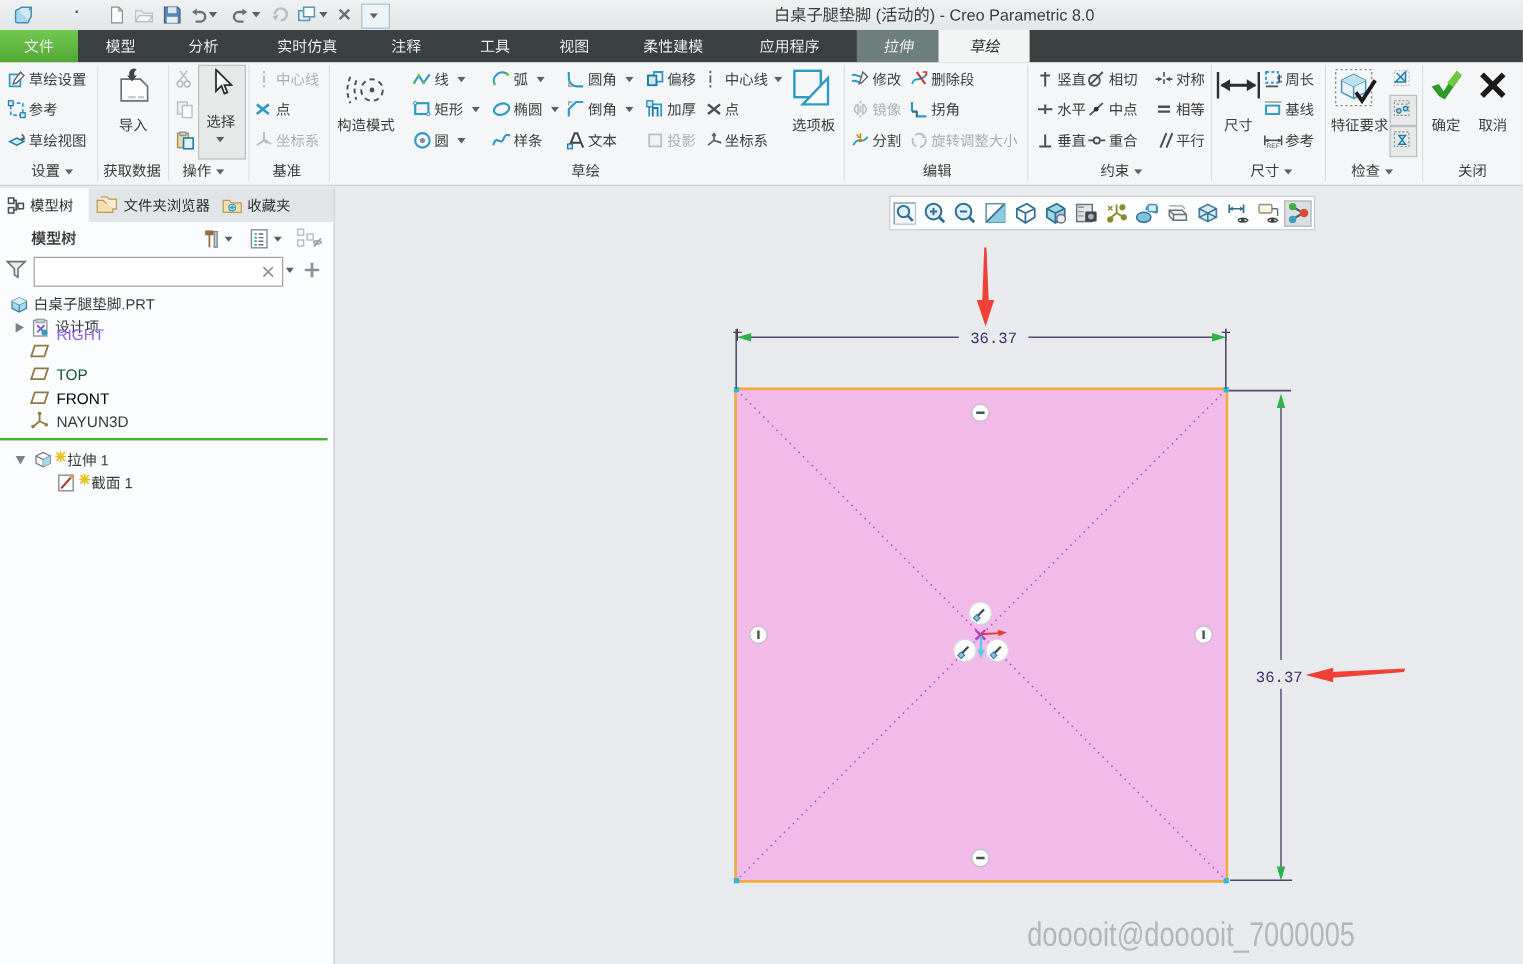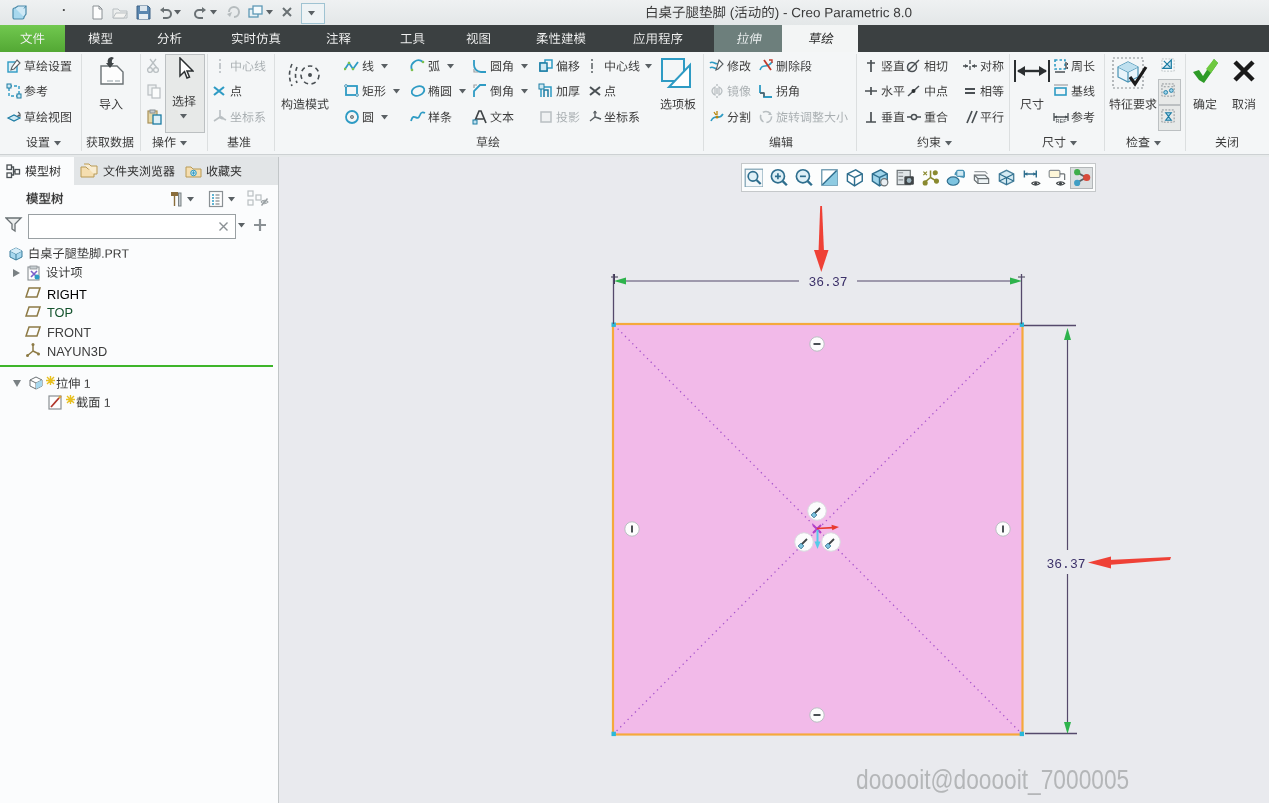--- a/index.html
+++ b/index.html
@@ -1188,29 +1188,29 @@
 <svg style="position:absolute;left:46.0px;top:263.7px;overflow:visible;" width="42" height="16">
     <g fill="#3a3a3a" transform="translate(0,12.81) scale(0.012200,-0.012200)">
       <use href="#g53" x="0"></use>
       <use href="#g153" x="1000"></use>
       <use href="#g95" x="2000"></use>
     </g>
   </svg>
 <svg style="position:absolute;left:25px;top:286px;" width="17" height="13" viewBox="0 0 17 13">
     <path d="M4 2 H15 L12 11 H1 Z" fill="none" stroke="#8d7a45" stroke-width="1.5"></path>
   </svg>
-<div style="position:absolute;left:47px;top:287px;font:normal 12.8px 'Liberation Sans', sans-serif;color:#000000;white-space:pre;">RIGHT</div>
+<div style="position:absolute;left:47px;top:271px;font:normal 12.8px 'Liberation Sans', sans-serif;color:#8b5cf6;white-space:pre;">RIGHT</div>
 <svg style="position:absolute;left:25px;top:305px;" width="17" height="13" viewBox="0 0 17 13">
     <path d="M4 2 H15 L12 11 H1 Z" fill="none" stroke="#8d7a45" stroke-width="1.5"></path>
   </svg>
 <div style="position:absolute;left:47px;top:305px;font:normal 12.8px 'Liberation Sans', sans-serif;color:#14532d;white-space:pre;">TOP</div>
 <svg style="position:absolute;left:25px;top:325px;" width="17" height="13" viewBox="0 0 17 13">
     <path d="M4 2 H15 L12 11 H1 Z" fill="none" stroke="#8d7a45" stroke-width="1.5"></path>
   </svg>
-<div style="position:absolute;left:47px;top:324.5px;font:normal 12.8px 'Liberation Sans', sans-serif;color:#404040;white-space:pre;">FRONT</div>
+<div style="position:absolute;left:47px;top:324.5px;font:normal 12.8px 'Liberation Sans', sans-serif;color:#000000;white-space:pre;">FRONT</div>
 <svg style="position:absolute;left:25px;top:343px;" width="16" height="15" viewBox="0 0 16 15">
     <path d="M8 8 L8 1 M8 8 L2 13 M8 8 L14 11" stroke="#8d7a45" stroke-width="1.5" fill="none"></path>
     <circle cx="8" cy="1.5" r="1.5" fill="#8d7a45"></circle>
     <circle cx="2.5" cy="12.5" r="1.5" fill="#8d7a45"></circle>
     <circle cx="13.5" cy="11" r="1.5" fill="#8d7a45"></circle>
   </svg>
 <div style="position:absolute;left:47px;top:344px;font:normal 12.8px 'Liberation Sans', sans-serif;color:#3a3a3a;white-space:pre;">NAYUN3D</div>
 <div style="position:absolute;left:0px;top:365px;width:273px;height:2px;background:#3eb52b;"></div>
 <svg style="position:absolute;left:12px;top:379px;" width="9" height="10" viewBox="0 0 9 10">
     <path d="M1 1 L9 1 L5 8 Z" fill="#7a8184"></path>

